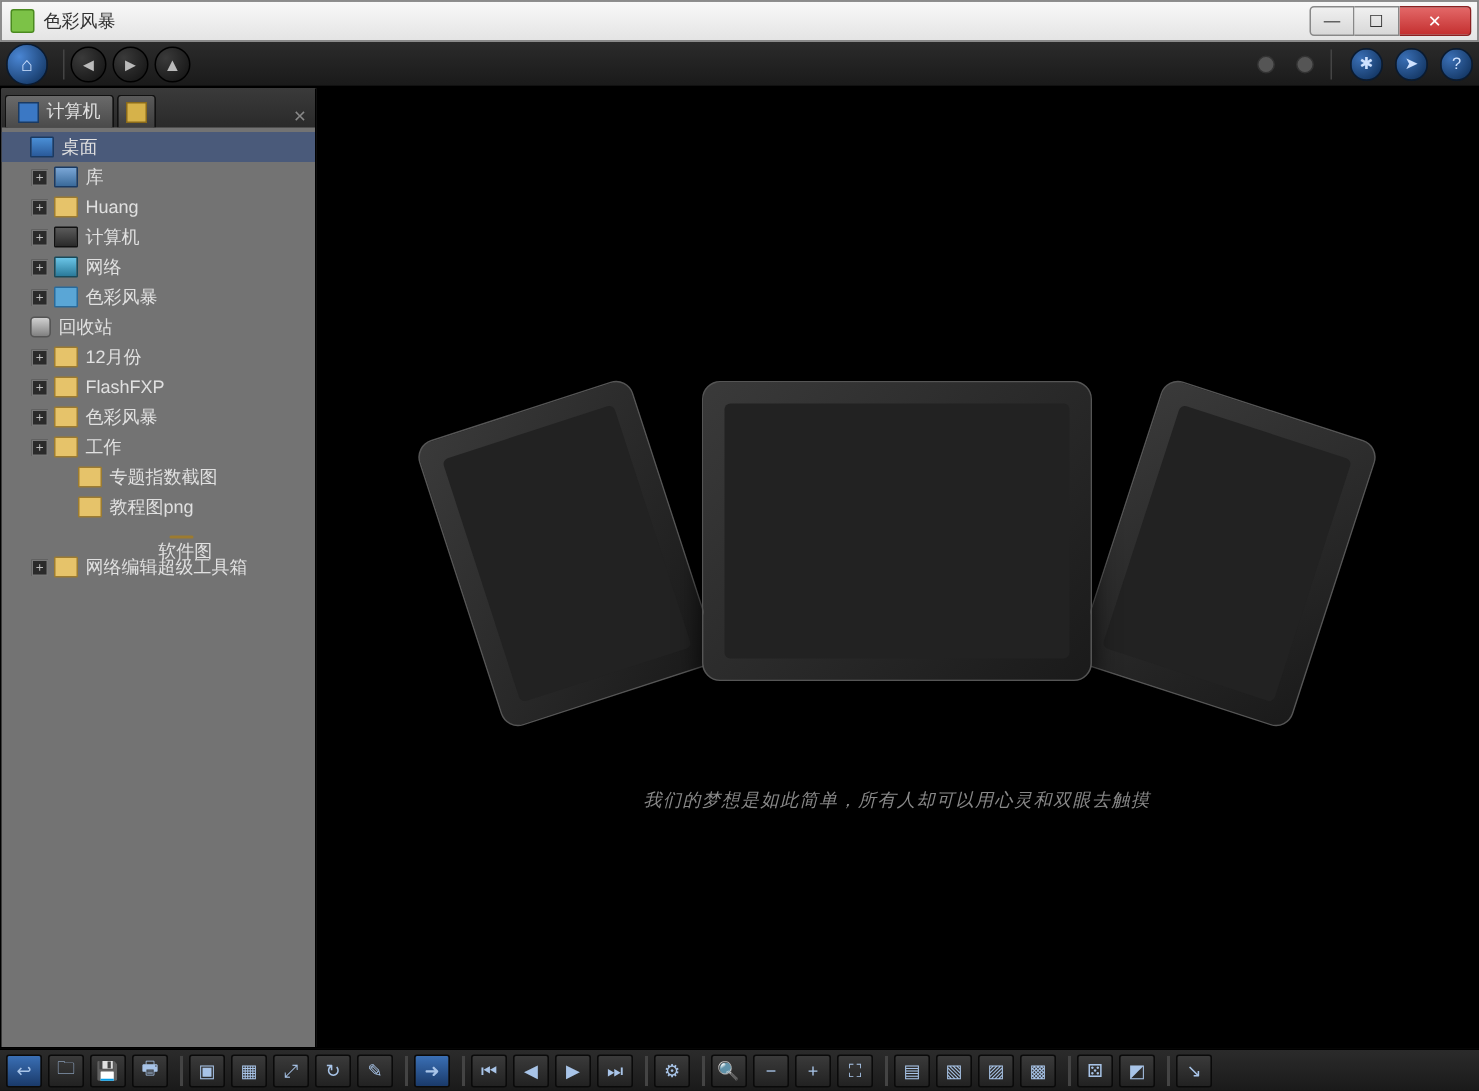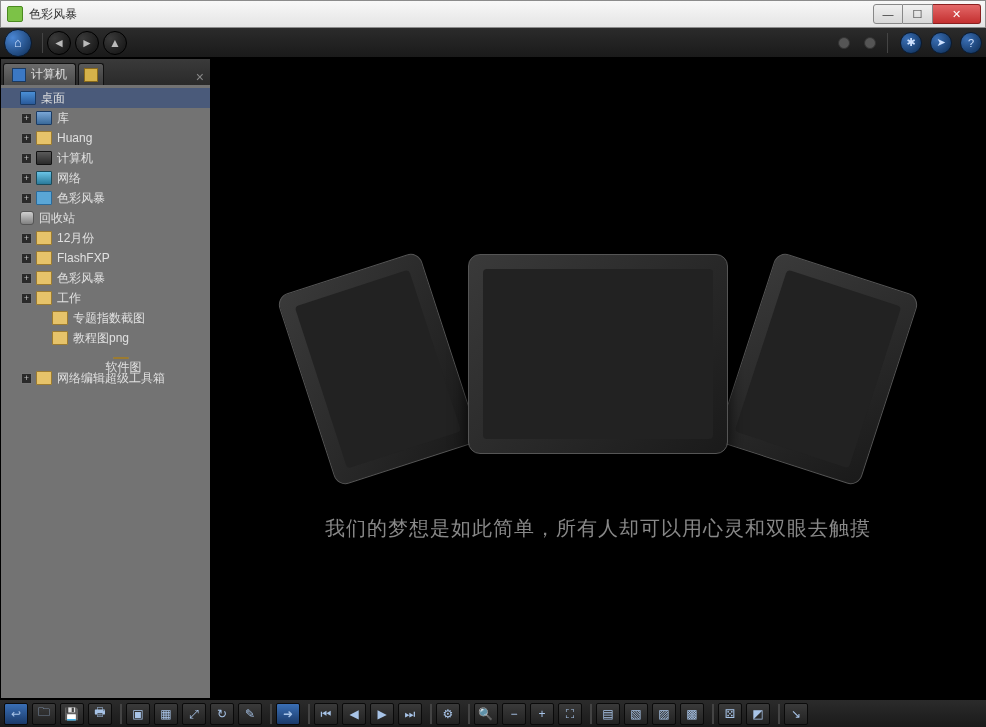--- a/index.html
+++ b/index.html
@@ -48,21 +48,21 @@
 .node-label { color:#e0e0e0;}
 
 
 .viewer { flex:1; background:#000; position:relative; display:flex; align-items:center; justify-content:center;}
 .tablet-group { position:relative; width:520px; height:250px;}
 .tablet { position:absolute; border-radius:12px; background:linear-gradient(135deg,#3a3a3a,#1a1a1a); border:1px solid #555; box-shadow:0 4px 18px rgba(0,0,0,0.8); padding:14px;}
 .tablet .screen { width:100%; height:100%; border-radius:4px; overflow:hidden; background:#222;}
 .tablet.left { width:150px; height:200px; left:-35px; top:15px; transform:rotate(-18deg);}
 .tablet.center { width:260px; height:200px; left:130px; top:0; z-index:5;}
 .tablet.right { width:150px; height:200px; right:-35px; top:15px; transform:rotate(18deg);}
-.swirl-text { position:absolute; bottom:-38px; left:50%; transform:translateX(-50%); color:#888; font-family:"STKaiti","KaiTi",serif; font-size:20px; letter-spacing:1px; white-space:nowrap;}
+.swirl-text { position:absolute; bottom:-38px; left:50%; transform:translateX(-50%); color:#888; font-style:italic; font-family:"STKaiti","KaiTi",serif; font-size:12px; letter-spacing:1px; white-space:nowrap;}
 
 
 .img-girl { background: radial-gradient(ellipse at 50% 35%, #f3d6b8 0 18%, transparent 19%), radial-gradient(ellipse at 50% 45%, #d9a85a 0 35%, transparent 36%), linear-gradient(#8fa574,#6b874f);}
 .img-cat { background: radial-gradient(circle at 40% 55%, #1a1a1a 0 3%, transparent 4%), radial-gradient(circle at 60% 55%, #1a1a1a 0 3%, transparent 4%), radial-gradient(ellipse at 50% 60%, #f5cda0 0 35%, transparent 36%), radial-gradient(ellipse at 50% 35%, #f5c07a 0 48%, transparent 49%), linear-gradient(#8a5a3a,#6a3a1a);}
 .img-woman { background: radial-gradient(ellipse at 50% 35%, #e8c6a8 0 16%, transparent 17%), radial-gradient(ellipse at 50% 48%, #8a6a3a 0 35%, transparent 36%), linear-gradient(#6a8a4a,#3a5a2a);}
 
 
 .bottombar { position:absolute; left:0; right:0; bottom:0; height:28px; background:linear-gradient(#2b2b2b,#1a1a1a); border-top:1px solid #000; display:flex; align-items:center; padding:0 4px;}
 .bb-btn { width:24px; height:22px; background:linear-gradient(#3a3a3a,#222); border:1px solid #0a0a0a; margin-right:4px; display:flex; align-items:center; justify-content:center; color:#a8c4e8; font-size:12px; cursor:pointer; border-radius:2px;}
 .bb-btn.blue { background:linear-gradient(#3a6fb5,#1a3a6a);}

